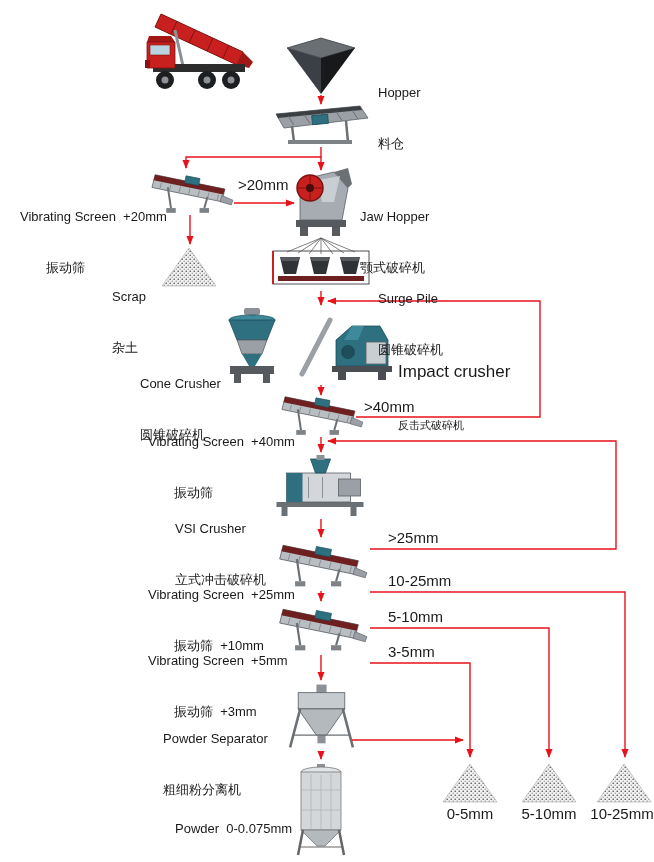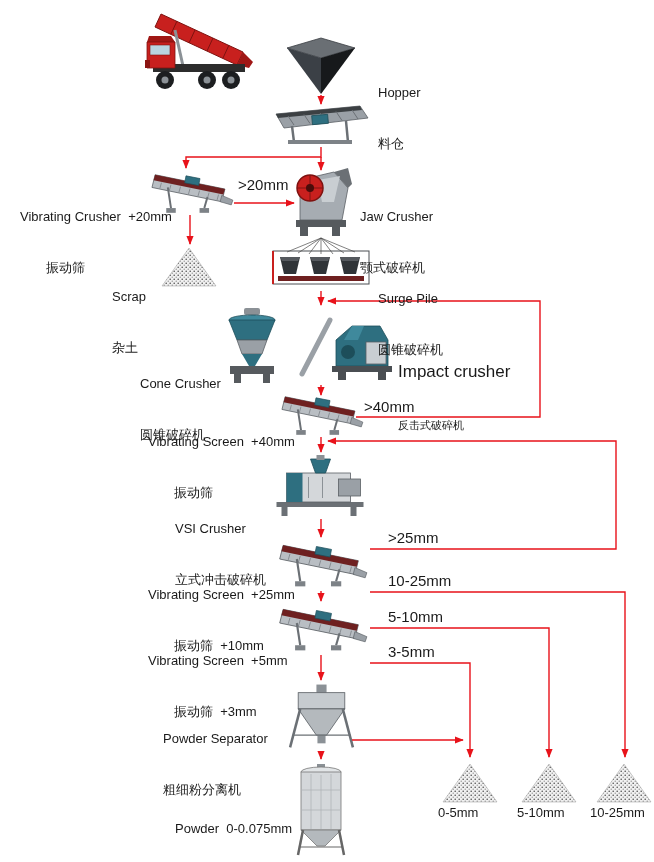--- a/index.html
+++ b/index.html
@@ -7,21 +7,21 @@
   #stage{position:relative;width:654px;height:862px;background:var(--background,#fff);
          font-family:"Liberation Sans","DejaVu Sans",sans-serif;color:var(--text,#1a1a1a);overflow:hidden}
   .node{position:absolute;z-index:2}
   svg.overlay{position:absolute;left:0;top:0;z-index:5;pointer-events:none}
   .lbl{position:absolute;font-size:13px;line-height:17px;white-space:pre;z-index:10}
   .lbl span{display:block}
   .lbl.ind .zh{padding-left:26px}
   .lbl.big .en{font-size:17px;font-weight:400;line-height:21px}
   .lbl.big .zh{font-size:11px;line-height:19px}
   .stream{position:absolute;font-size:15px;white-space:pre;z-index:10}
-  .pilelbl{position:absolute;font-size:13px;width:64px;z-index:10}
+  .pilelbl{position:absolute;font-size:15px;width:64px;text-align:center;z-index:10}
   .flow{fill:none;stroke:var(--arrow-red,#e8121a);stroke-width:1.4}
   #arrhead{fill:var(--arrow-red,#e8121a)}
   .fan line{stroke:#4a4a4a;stroke-width:0.7}
   .slash{stroke:#9aa0a6;stroke-width:5;stroke-linecap:round;fill:none}
 </style>
 </head>
 <body>
 
 <div id="stage">
 
@@ -264,26 +264,26 @@
     <path class="flow" d="M321,655 L321,680" marker-end="url(#arr)"></path>
     <path class="flow" d="M352,740 L463,740" marker-end="url(#arr)"></path>
     <path class="flow" d="M321,753 L321,759" marker-end="url(#arr)"></path>
   </svg>
 
   <div class="lbl" style="left:378px;top:50px">
     <span class="en">Hopper</span>
     <span class="zh">料仓</span>
   </div>
   <div class="lbl ind" style="left:20px;top:174px">
-    <span class="en">Vibrating Crusher  +20mm</span>
+    <span class="en">Vibrating Screen  +20mm</span>
     <span class="zh">振动筛</span>
   </div>
   <div class="stream" style="left:238px;top:176px">&gt;20mm</div>
   <div class="lbl" style="left:360px;top:174px">
-    <span class="en">Jaw Crusher</span>
+    <span class="en">Jaw Hopper</span>
     <span class="zh">颚式破碎机</span>
   </div>
   <div class="lbl" style="left:112px;top:254px">
     <span class="en">Scrap</span>
     <span class="zh">杂土</span>
   </div>
   <div class="lbl" style="left:378px;top:256px">
     <span class="en">Surge Pile</span>
     <span class="zh">圆锥破碎机</span>
   </div>

